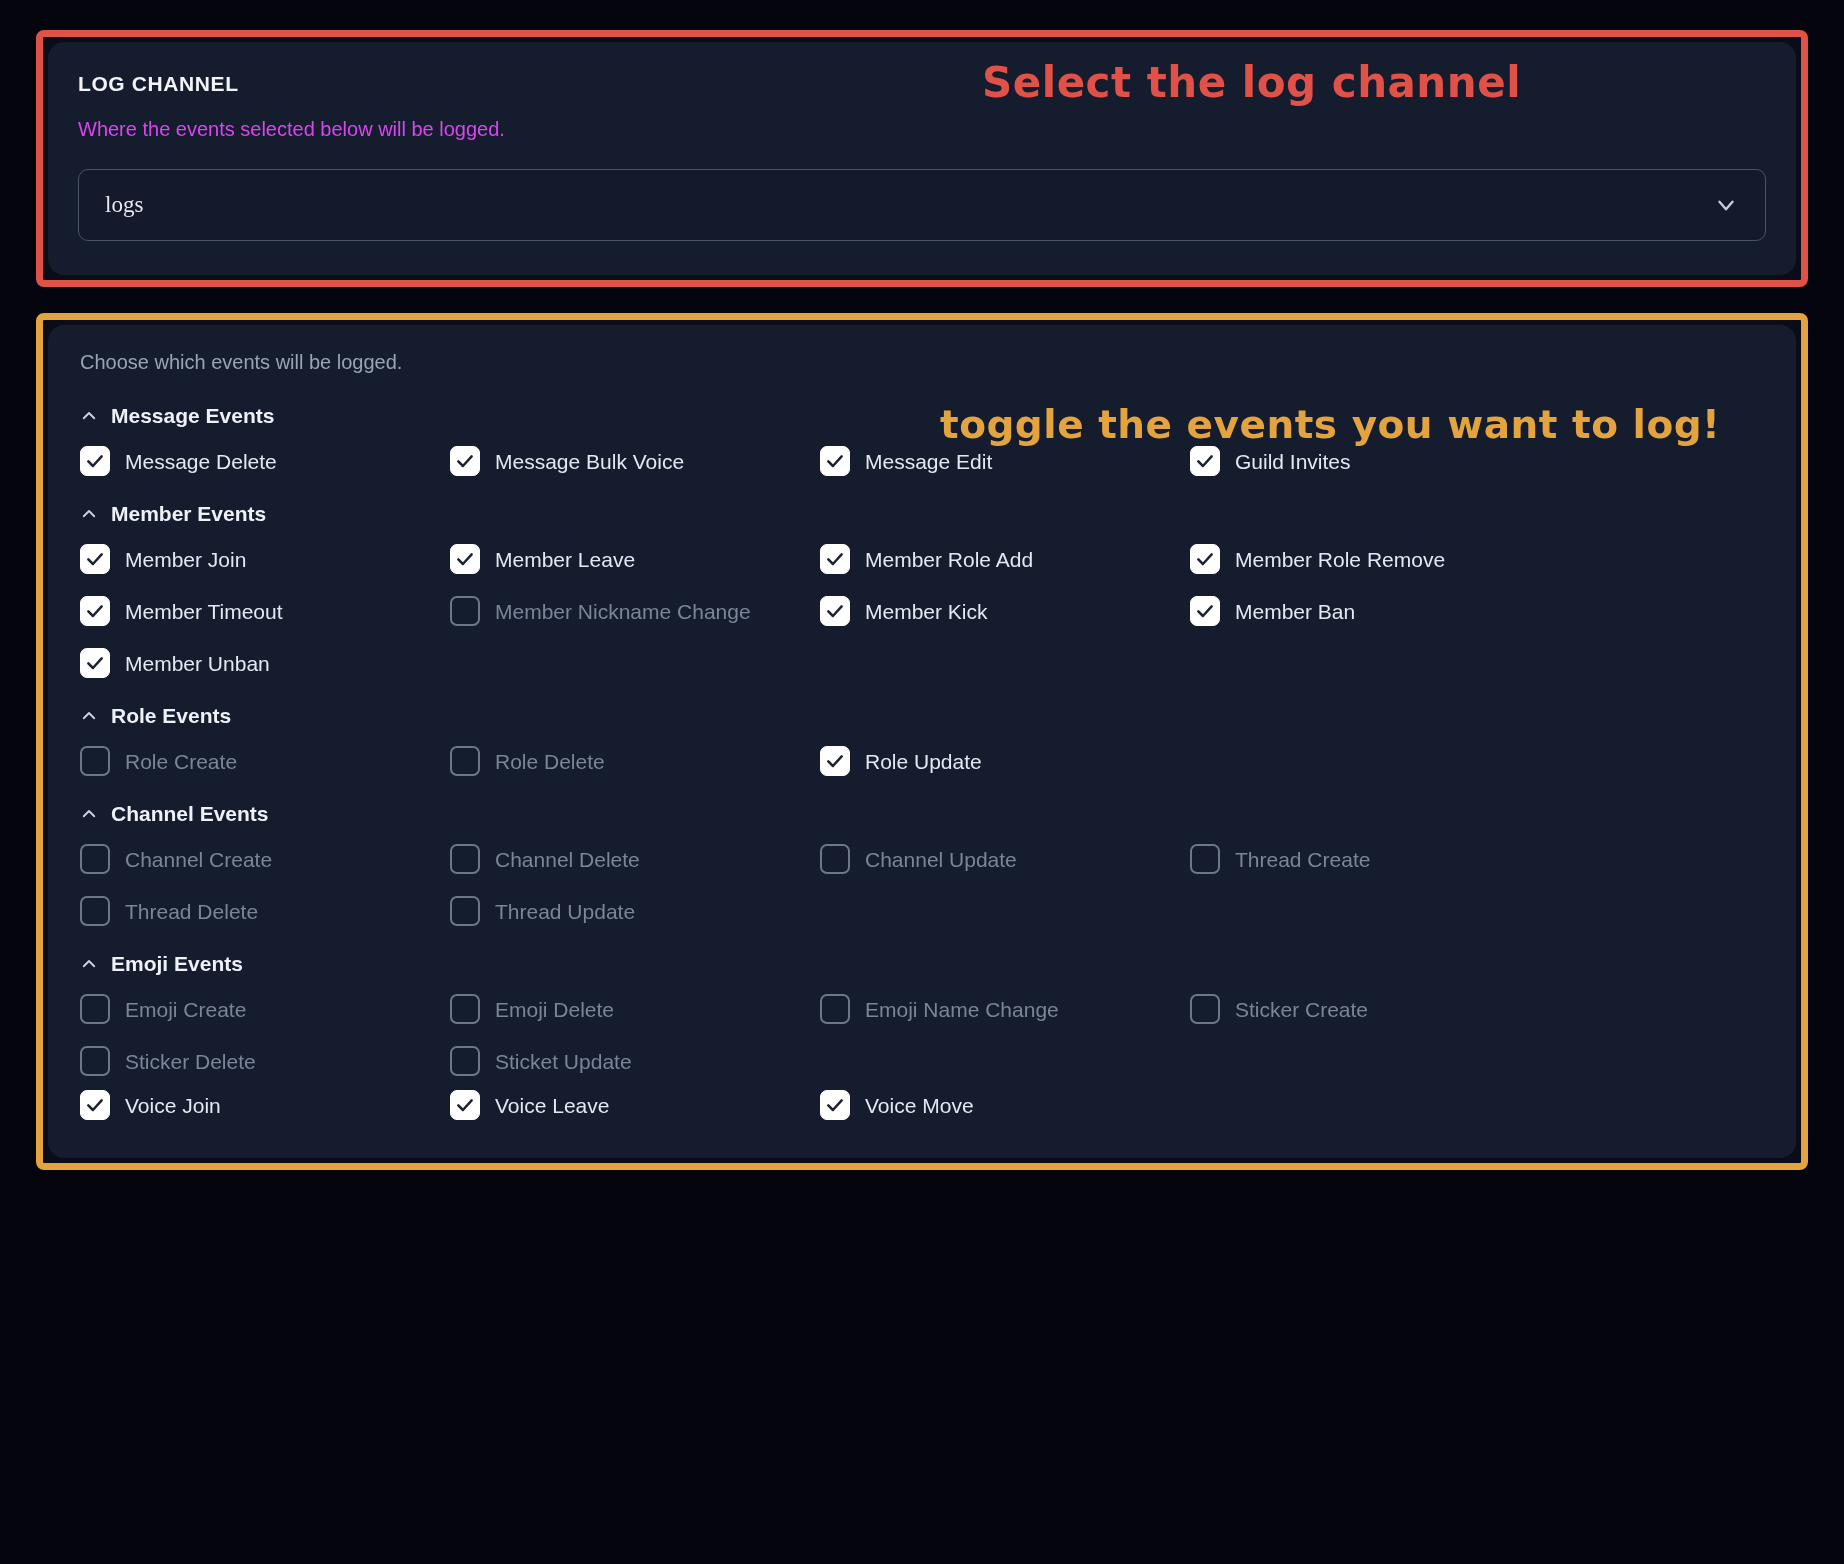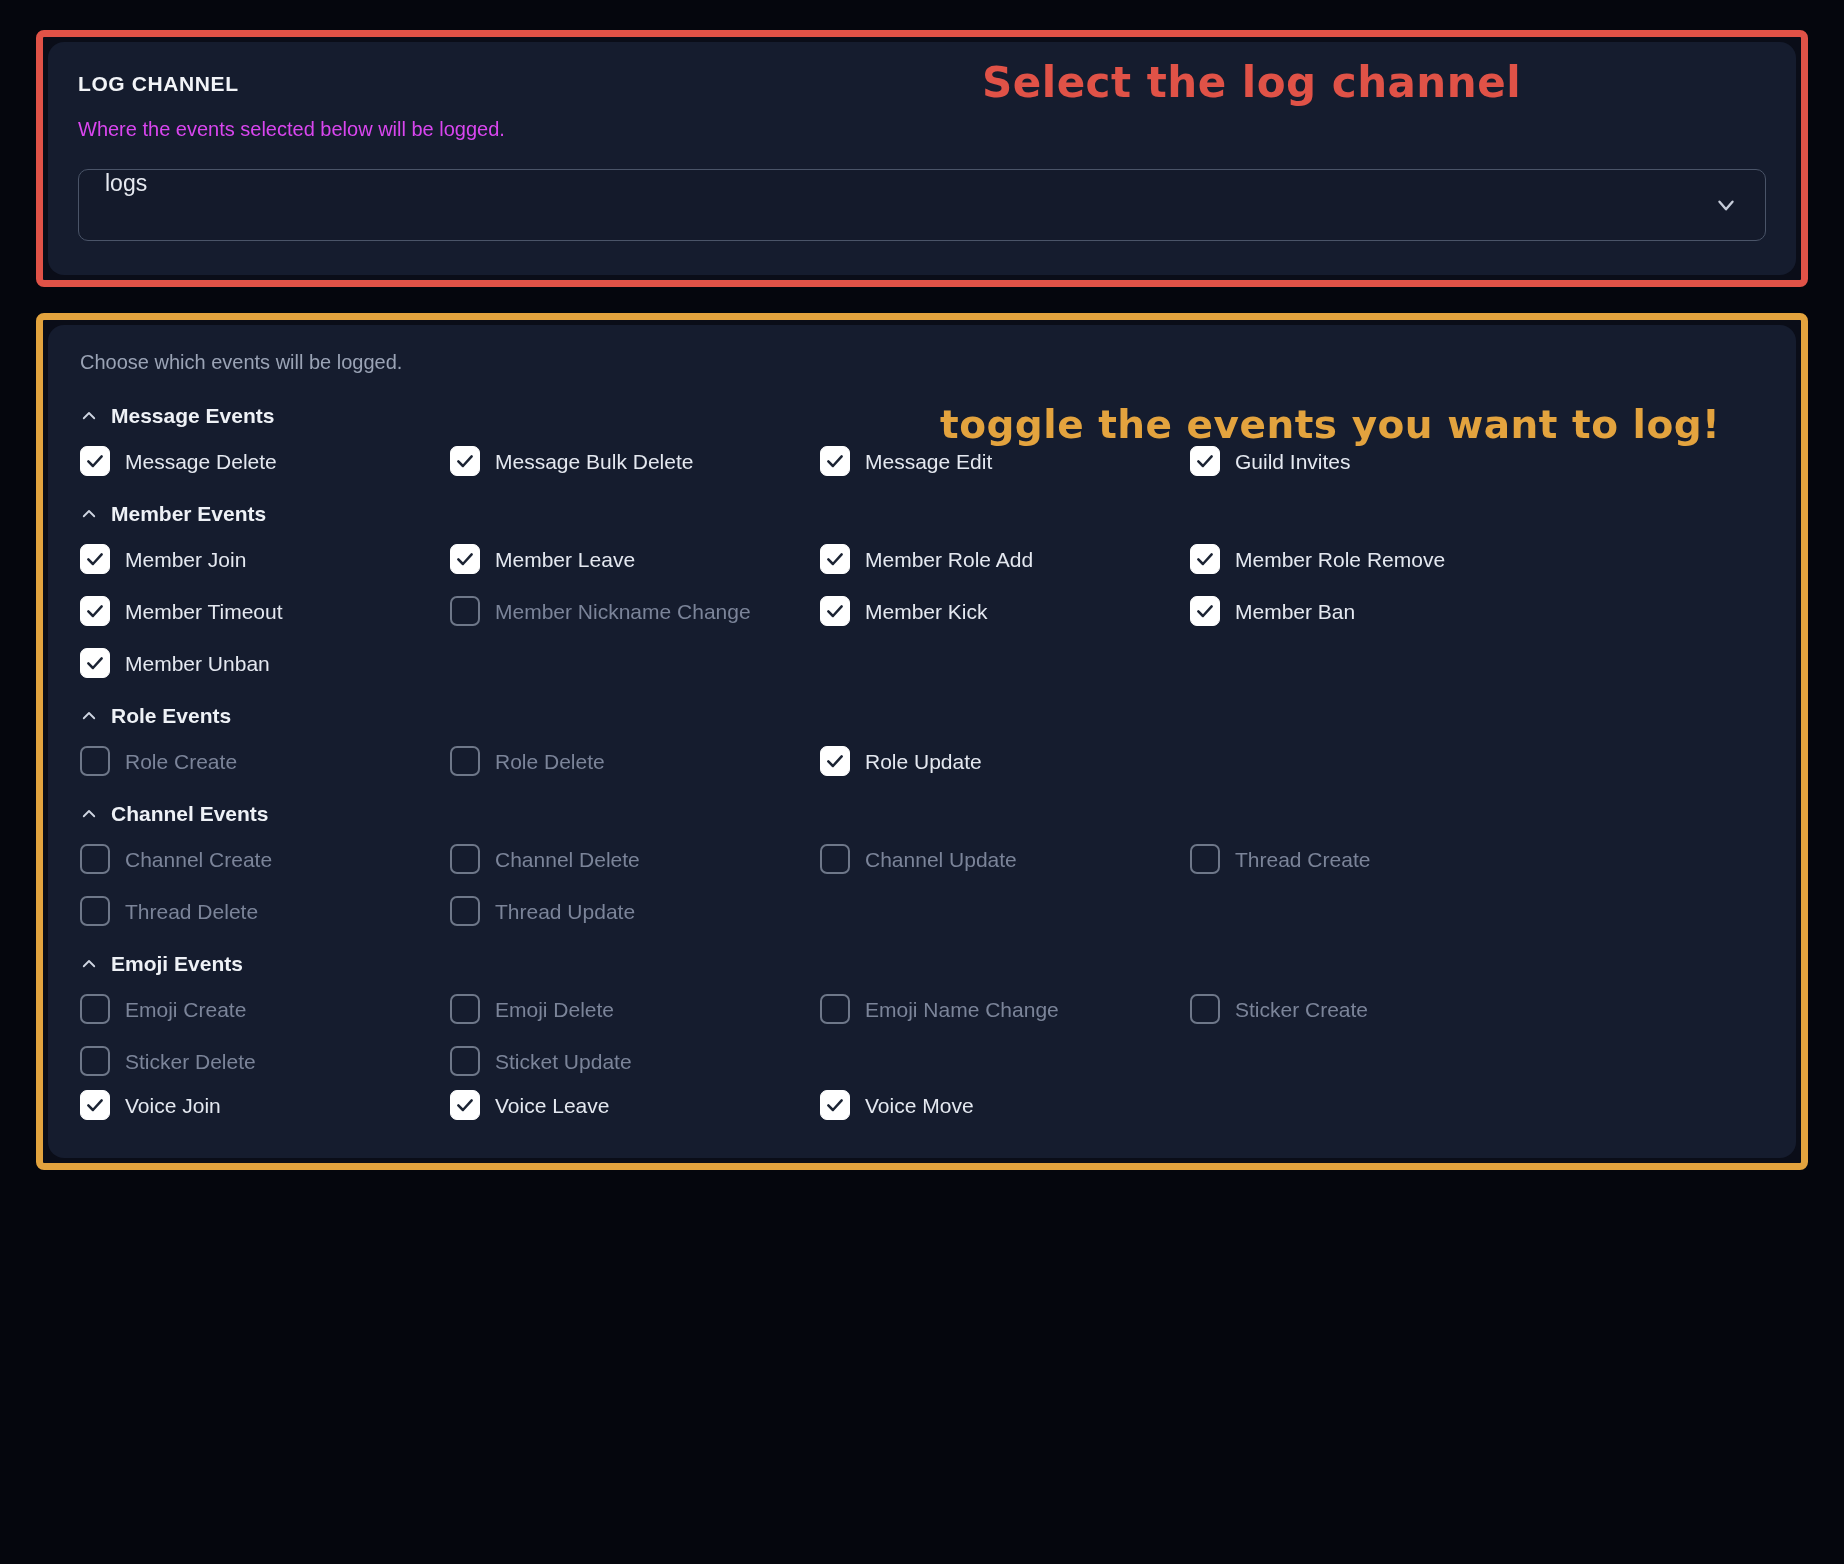--- a/index.html
+++ b/index.html
@@ -59,23 +59,24 @@
     margin-bottom: 28px;
   }
 
   .select-box {
     position: relative;
     height: 72px;
     border: 1.6px solid #4a5468;
     border-radius: 10px;
     background: #141a2b;
     display: flex;
-    align-items: flex-start;
+    align-items: center;
     padding: 0 26px;
     cursor: pointer;
+    font-family: Liberation Serif, serif;
   }
   .select-value {
     font-size: 23px;
     color: #e6e9f0;
   }
   .chevron {
     position: absolute;
     right: 26px;
     top: 50%;
     transform: translateY(-50%);
@@ -217,21 +218,21 @@
                   </svg>
                 </span>
                 <span class="opt-label on">Message Delete</span>
               </label>
               <label class="opt">
                 <span class="cb on">
                   <svg width="20" height="20" viewBox="0 0 24 24" fill="none" stroke="#1b2333" stroke-width="3" stroke-linecap="round" stroke-linejoin="round">
                     <polyline points="4 12.5 9.5 18 20 6.5"></polyline>
                   </svg>
                 </span>
-                <span class="opt-label on">Message Bulk Delete</span>
+                <span class="opt-label on">Message Bulk Voice</span>
               </label>
               <label class="opt">
                 <span class="cb on">
                   <svg width="20" height="20" viewBox="0 0 24 24" fill="none" stroke="#1b2333" stroke-width="3" stroke-linecap="round" stroke-linejoin="round">
                     <polyline points="4 12.5 9.5 18 20 6.5"></polyline>
                   </svg>
                 </span>
                 <span class="opt-label on">Message Edit</span>
               </label>
               <label class="opt">

